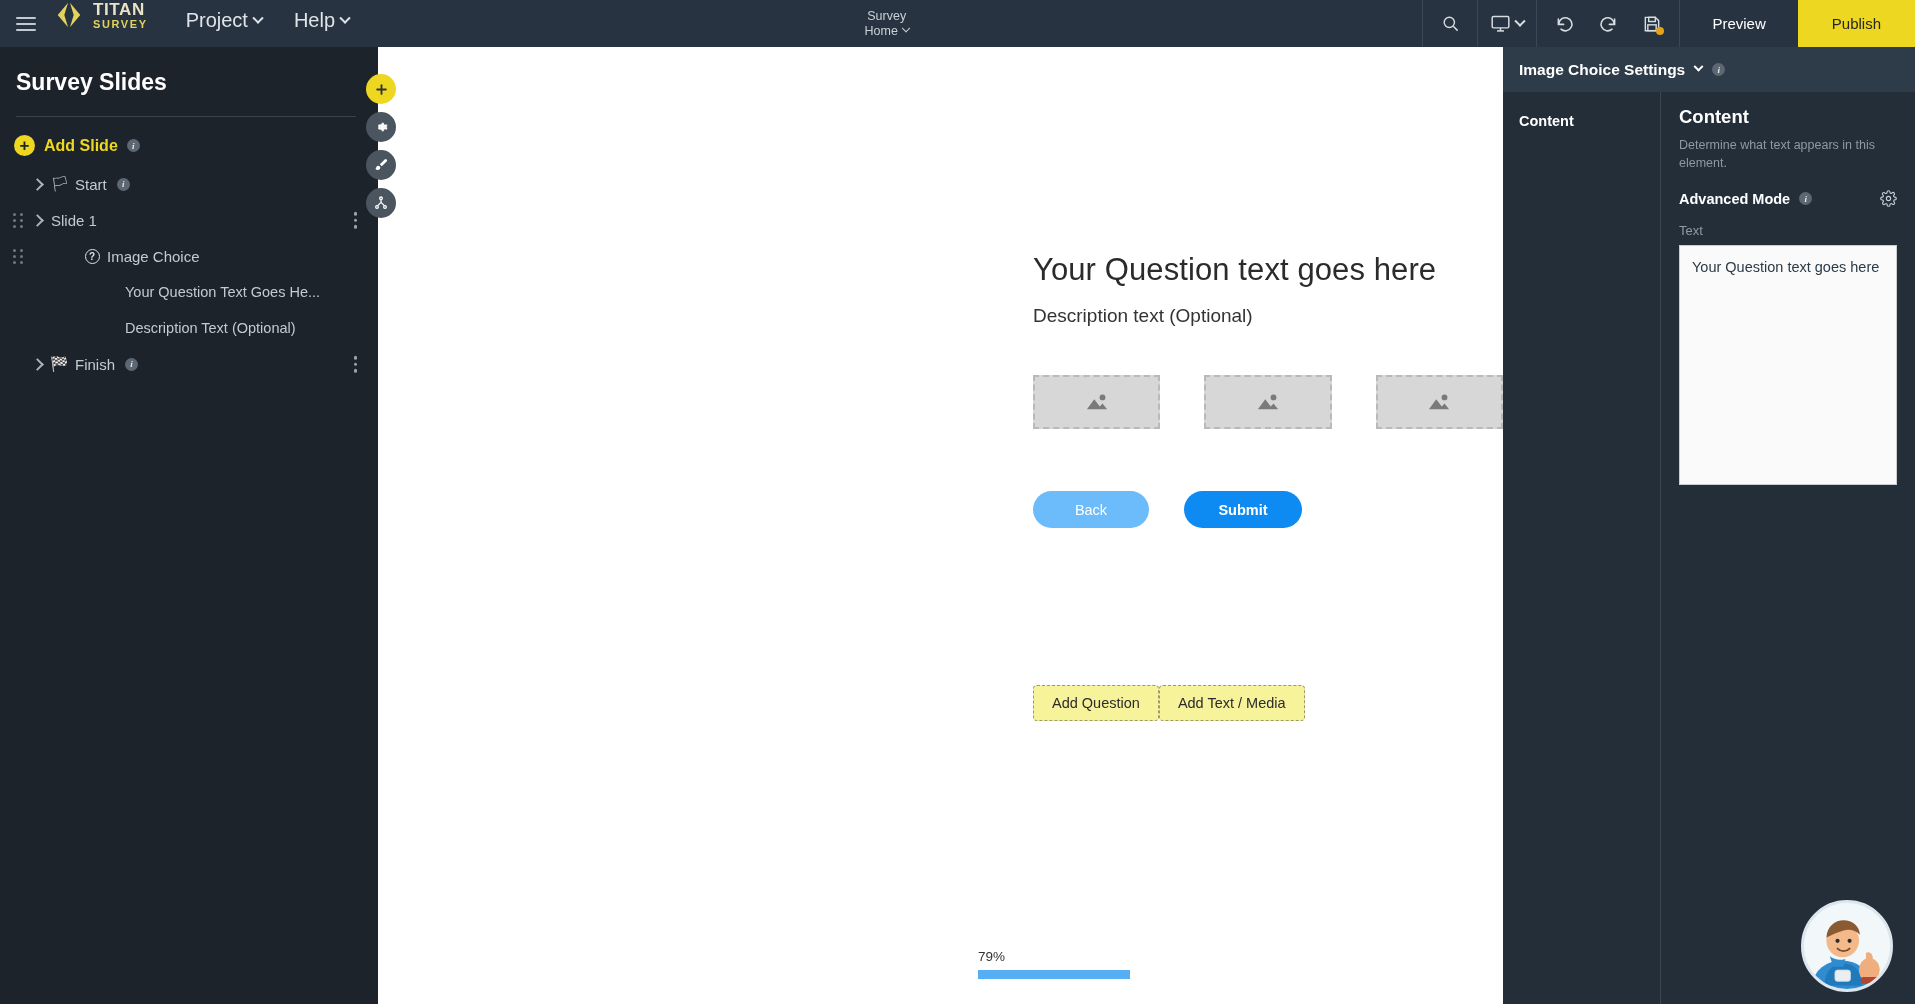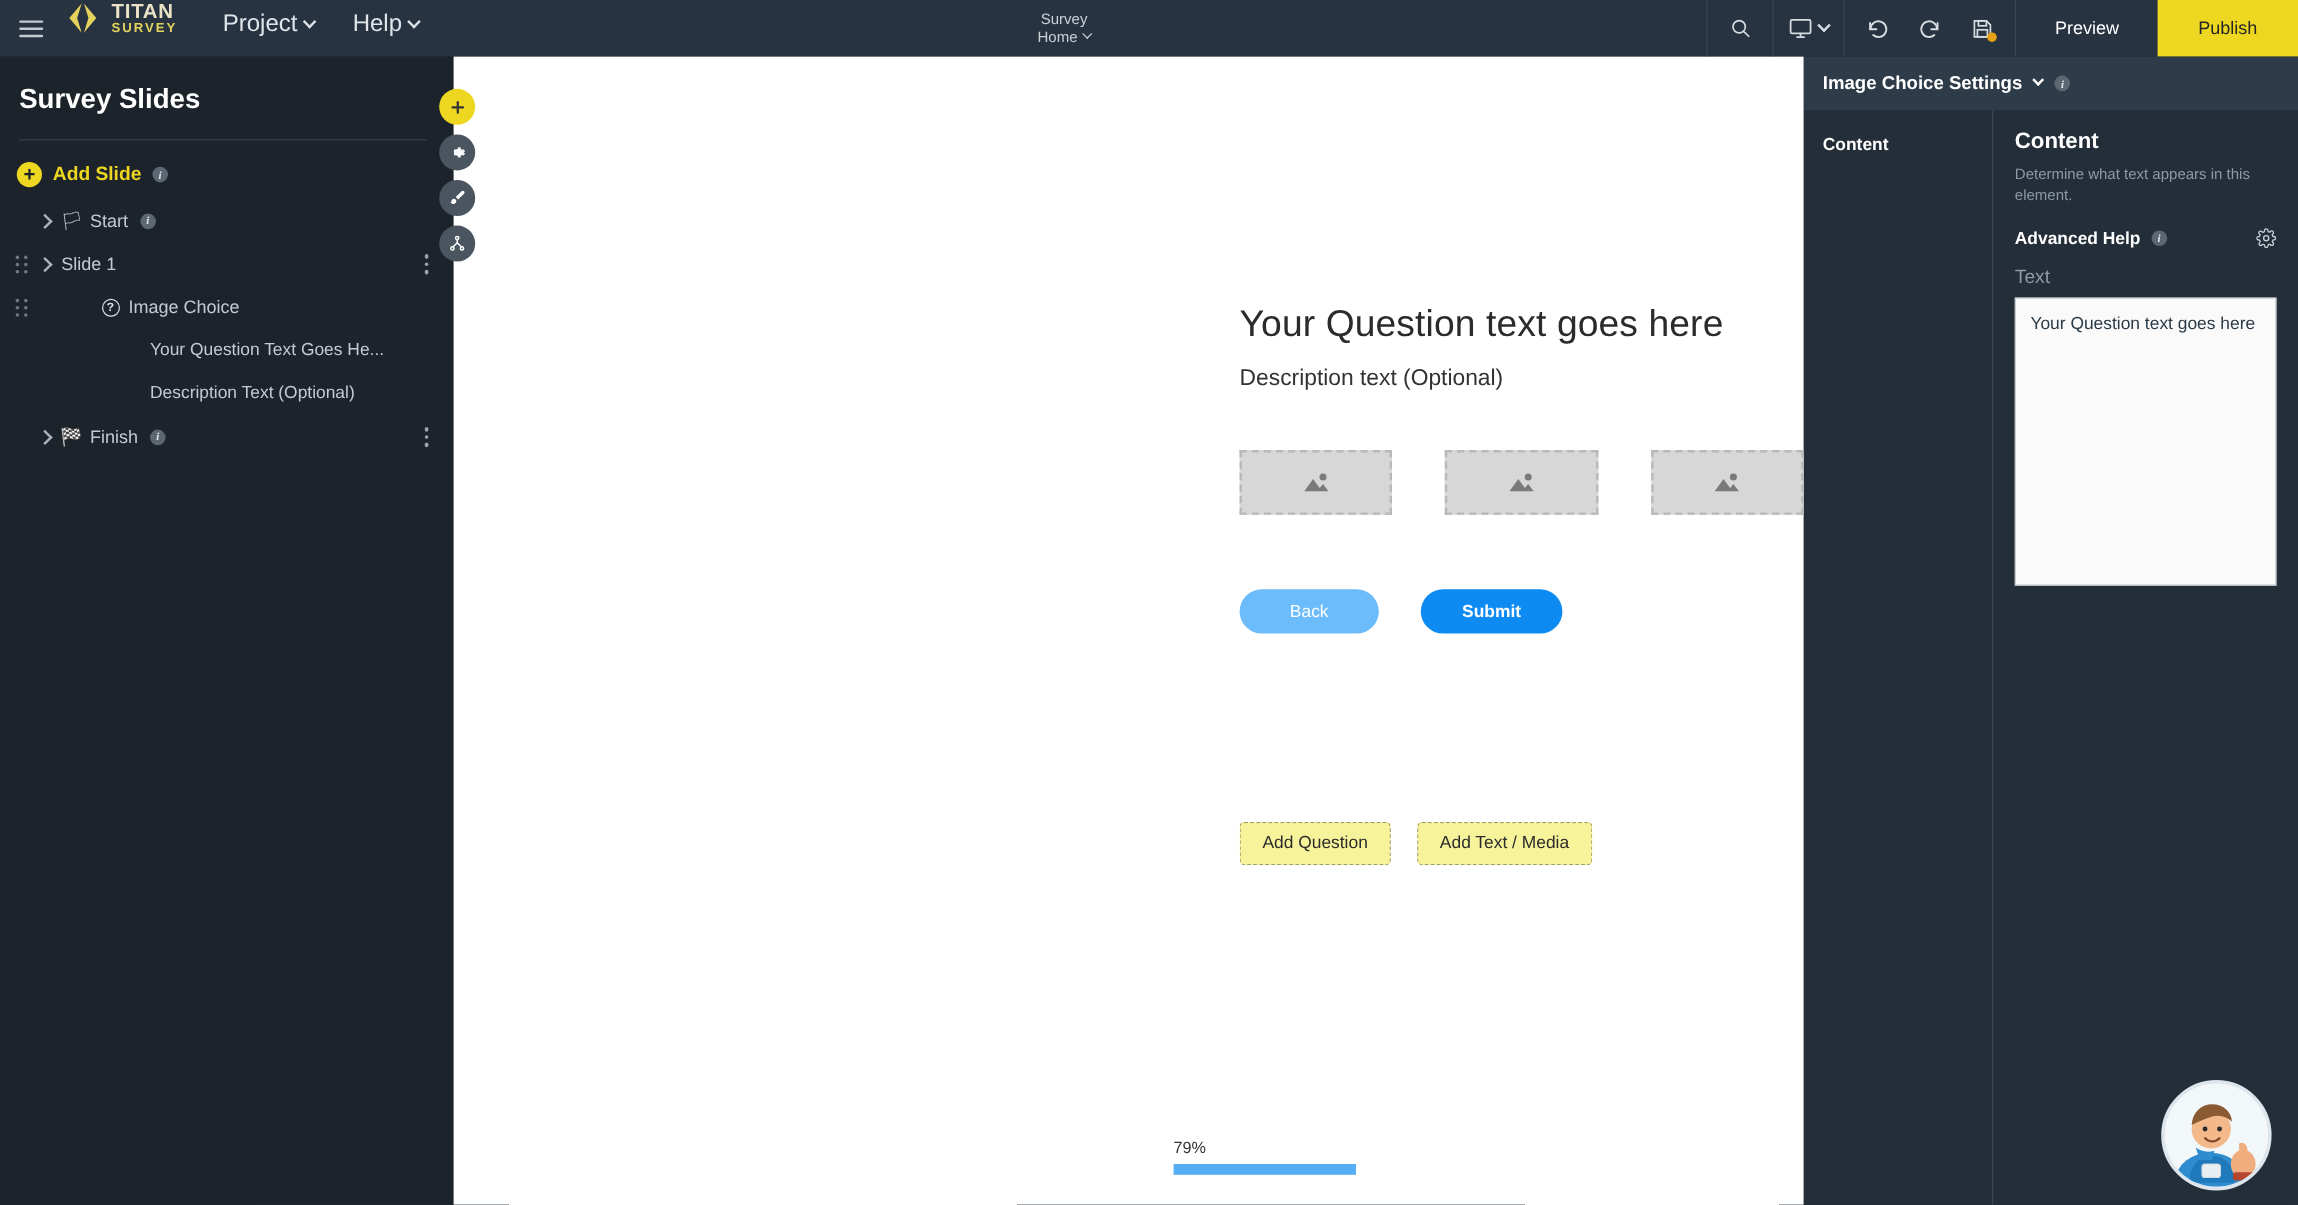--- a/index.html
+++ b/index.html
@@ -114,21 +114,21 @@
   .choice {
     width: 153px; height: 54px; border: 2px dashed #b9b9b9; background: #d7d7d7;
     display: flex; align-items: center; justify-content: center; cursor: pointer;
   }
   .img-ph { width: 30px; height: 22px; position: relative; }
   .nav-btns { display: flex; gap: 35px; margin-top: 62px; }
   .pill { border: none; border-radius: 30px; color: #fff; font-size: 14.5px;
     font-family: inherit; cursor: pointer; height: 37px; }
   .pill.back { background: #6cbbfb; width: 116px; }
   .pill.submit { background: #0d8bf2; width: 118px; font-weight: 600; }
-  .add-btns { display: flex; gap: 22px; margin-top: 157px; }
+  .add-btns { display: flex; margin-top: 157px; }
   .add-btn {
     background: #f7f39a; border: 1px dashed #9a9a6b; border-radius: 4px;
     font-size: 14.5px; color: #2b2b2b; font-family: inherit; cursor: pointer;
     height: 36px; padding: 0 18px;
   }
 
   .zoom-ctl { position: absolute; left: 600px; bottom: 25px; }
   .zoom-pct { font-size: 13.5px; color: #333; margin-bottom: 6px; }
   .zoom-track { width: 152px; height: 9px; background: #e3e3e3; }
   .zoom-fill { height: 9px; background: #56aef5; }
@@ -143,21 +143,21 @@
   .rp-header .chev { width: 7px; height: 7px; border-width: 2px; color: #fff; }
   .rp-body { flex: 1; display: flex; min-height: 0; border-radius: 22px; }
   .rp-tabs { width: 158px; flex: 0 0 158px; border-right: 1px solid #394754; padding-top: 17px; }
   .rp-tab { color: #fff; font-size: 14.5px; font-weight: 700; padding: 4px 0 4px 16px; cursor: pointer; }
   .rp-content { flex: 1; padding: 14px 18px 0 18px; }
   .rp-h2 { color: #fff; font-size: 18.5px; font-weight: 700; }
   .rp-sub { color: #8d99a6; font-size: 12.5px; margin-top: 8px; line-height: 1.45; }
   .rp-adv { display: flex; align-items: center; gap: 9px; margin-top: 18px; }
   .rp-adv-label { color: #fff; font-size: 14.5px; font-weight: 700; }
   .gear-right { margin-left: auto; color: #c6ced6; cursor: pointer; display: flex; }
-  .rp-field-label { color: #8d99a6; font-size: 16px; margin-top: 16px; }
+  .rp-field-label { color: #8d99a6; font-size: 13px; margin-top: 16px; }
   .rp-textarea {
     margin-top: 7px; width: 100%; height: 240px; background: #fafafa;
     border: 1px solid #c9cdd1; color: #2b3a47; font-size: 14.5px;
     font-family: inherit; padding: 11px 12px; resize: none; line-height: 1.4;
   }
 
   .mascot {
     position: absolute; right: 22px; bottom: 12px; width: 92px; height: 92px;
     border-radius: 50%; background: #eaf2f8; border: 3px solid #dde6ec;
     overflow: hidden; cursor: pointer; z-index: 60;
@@ -416,21 +416,21 @@
         <span class="info-badge">i</span>
       </div>
       <div class="rp-body">
         <div class="rp-tabs">
           <div class="rp-tab">Content</div>
         </div>
         <div class="rp-content">
           <div class="rp-h2">Content</div>
           <div class="rp-sub">Determine what text appears in this element.</div>
           <div class="rp-adv">
-            <span class="rp-adv-label">Advanced Help</span>
+            <span class="rp-adv-label">Advanced Mode</span>
             <span class="info-badge">i</span>
             <span class="gear-right">
               <svg width="17" height="17" viewBox="0 0 24 24" fill="none" stroke="currentColor" stroke-width="1.6">
                 <circle cx="12" cy="12" r="3"></circle>
                 <path d="M19.4 15a1.6 1.6 0 0 0 .3 1.8l.1.1a2 2 0 1 1-2.8 2.8l-.1-.1a1.6 1.6 0 0 0-1.8-.3 1.6 1.6 0 0 0-1 1.5V21a2 2 0 0 1-4 0v-.1a1.6 1.6 0 0 0-1-1.5 1.6 1.6 0 0 0-1.8.3l-.1.1a2 2 0 1 1-2.8-2.8l.1-.1a1.6 1.6 0 0 0 .3-1.8 1.6 1.6 0 0 0-1.5-1H3a2 2 0 0 1 0-4h.1a1.6 1.6 0 0 0 1.5-1 1.6 1.6 0 0 0-.3-1.8l-.1-.1a2 2 0 1 1 2.8-2.8l.1.1a1.6 1.6 0 0 0 1.8.3H9a1.6 1.6 0 0 0 1-1.5V3a2 2 0 0 1 4 0v.1a1.6 1.6 0 0 0 1 1.5 1.6 1.6 0 0 0 1.8-.3l.1-.1a2 2 0 1 1 2.8 2.8l-.1.1a1.6 1.6 0 0 0-.3 1.8V9a1.6 1.6 0 0 0 1.5 1H21a2 2 0 0 1 0 4h-.1a1.6 1.6 0 0 0-1.5 1z"></path>
               </svg>
             </span>
           </div>
           <div class="rp-field-label">Text</div>
           <textarea class="rp-textarea" value="Your Question text goes here" style="">Your Question text goes here</textarea>

